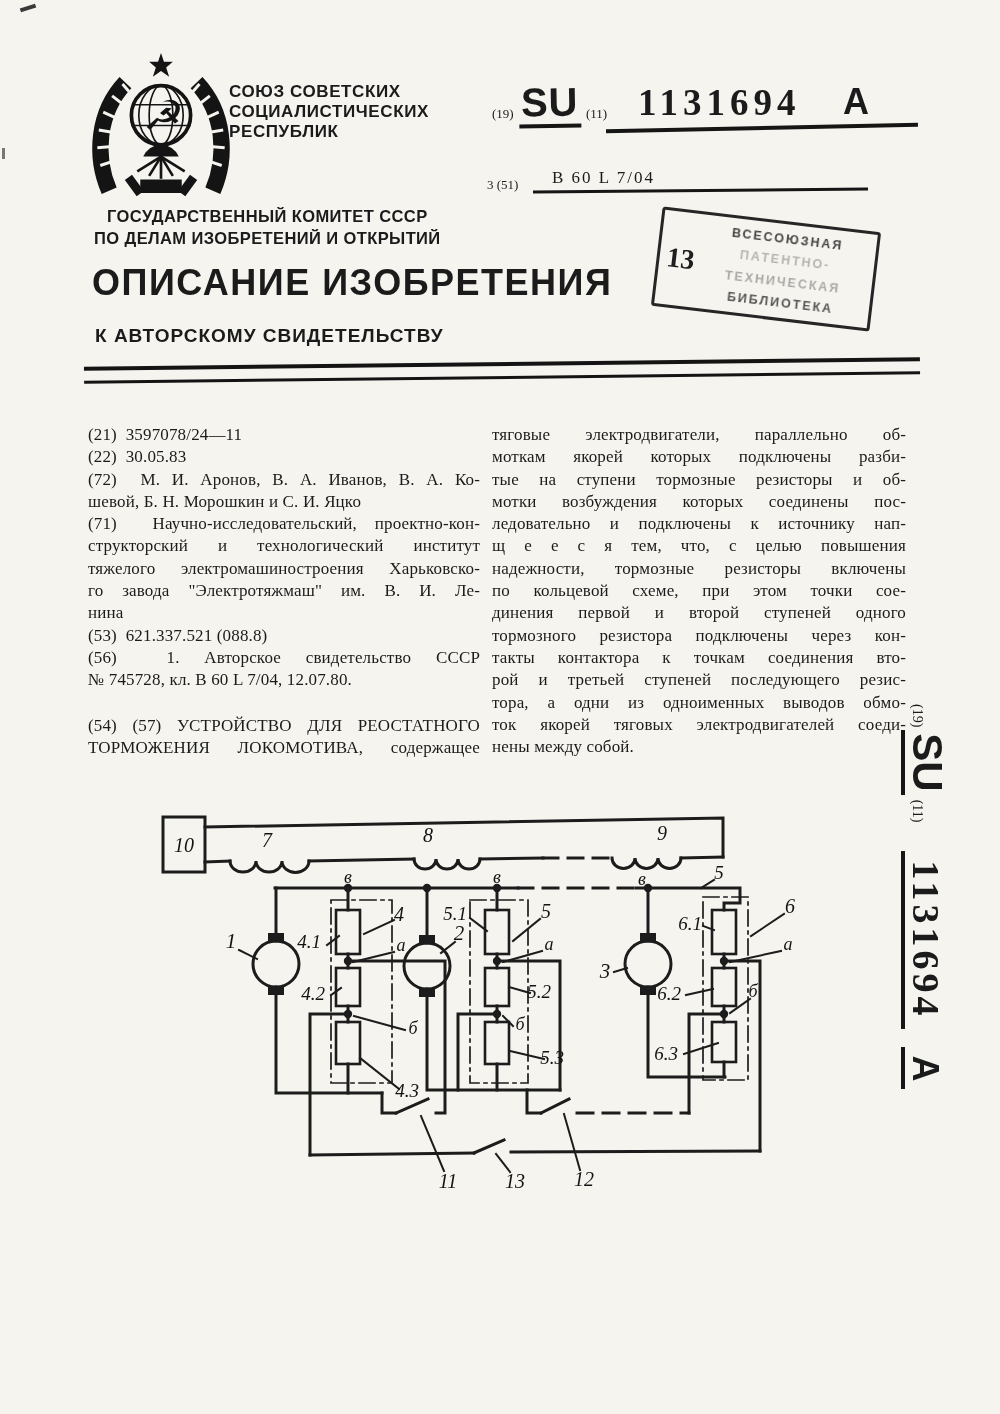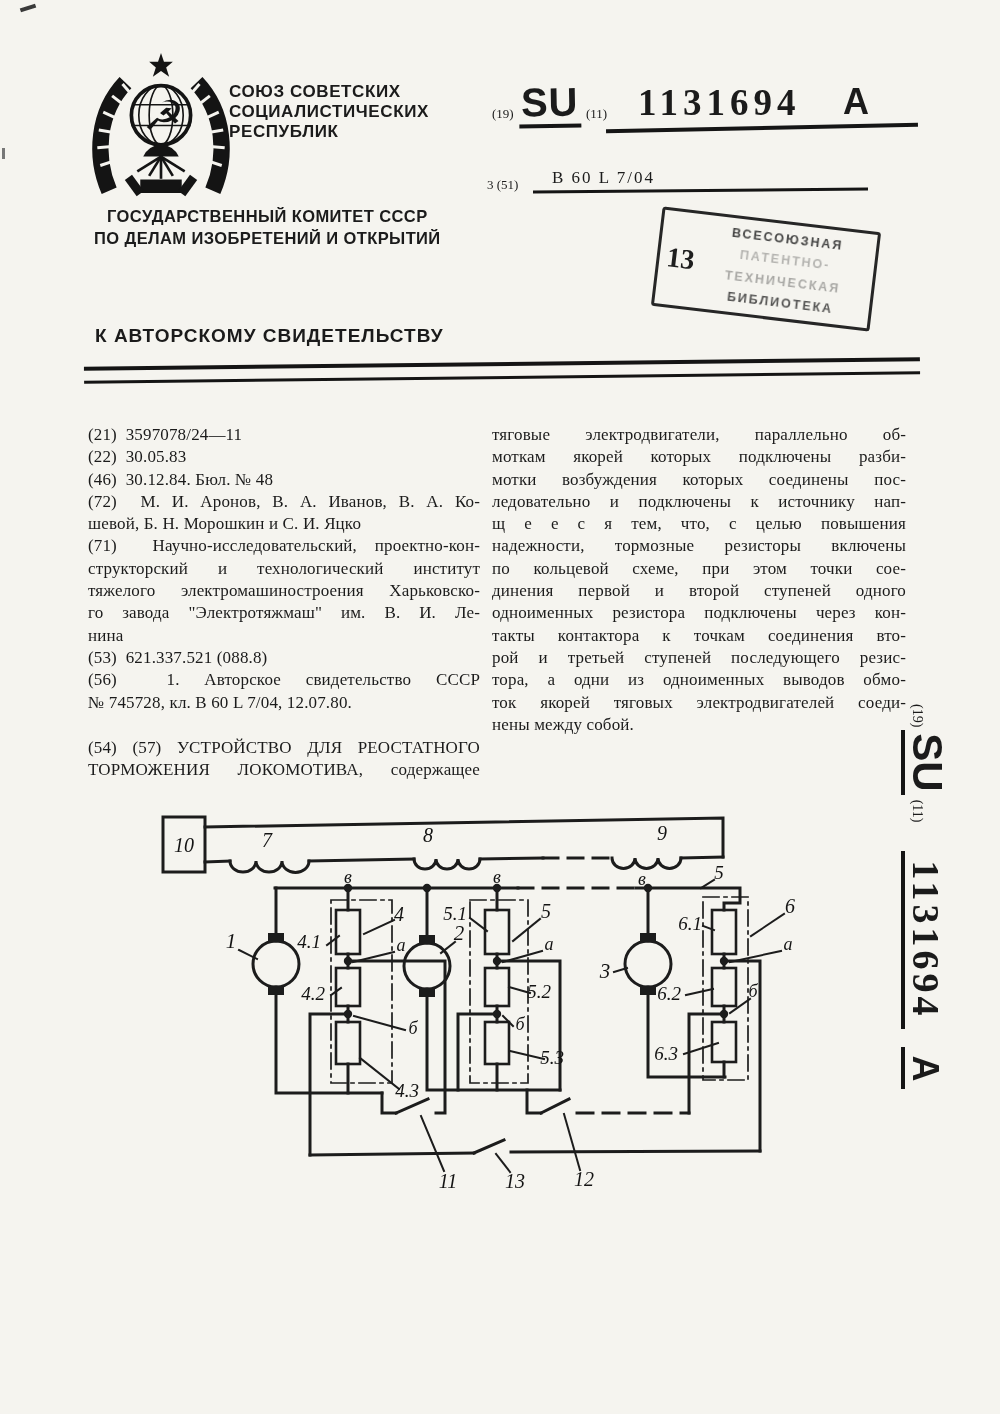--- a/index.html
+++ b/index.html
@@ -111,62 +111,63 @@
 
   <div class="abs code-sm" style="left:487px;top:177px;">3 (51)</div>
   <div class="abs ipc">B 60 L 7/04</div>
   <div class="abs uline" style="left:533px;top:189px;width:335px;height:3px;transform:rotate(-.5deg);"></div>
 
   <div class="abs committee">
     <div>ГОСУДАРСТВЕННЫЙ КОМИТЕТ СССР</div>
     <div>ПО ДЕЛАМ ИЗОБРЕТЕНИЙ И ОТКРЫТИЙ</div>
   </div>
 
+  <div class="abs doc-title">ОПИСАНИЕ ИЗОБРЕТЕНИЯ</div>
   <div class="abs doc-subtitle">К АВТОРСКОМУ СВИДЕТЕЛЬСТВУ</div>
 
   <div class="abs stamp">
     <div class="stamp-number">13</div>
     <div class="stamp-lines">
         <div class="stamp-line">ВСЕСОЮЗНАЯ</div>
         <div class="stamp-line">ПАТЕНТНО-</div>
         <div class="stamp-line">ТЕХНИЧЕСКАЯ</div>
         <div class="stamp-line">БИБЛИОТЕКА</div>
       </div>
   </div>
 
   <div class="abs rule"></div>
 
   <div class="abs col col-left">
       <div class="tl l">(21)&nbsp;&nbsp;3597078/24—11</div>
       <div class="tl l">(22)&nbsp;&nbsp;30.05.83</div>
-      <div class="tl l">(46)&nbsp;&nbsp;30.12.84. Бюл. № 48</div>
       <div class="tl j">(72)&nbsp;&nbsp;М. И. Аронов, В. А. Иванов, В. А. Ко-</div>
       <div class="tl l">шевой, Б. Н. Морошкин и С. И. Яцко</div>
       <div class="tl j">(71)&nbsp;&nbsp;Научно-исследовательский, проектно-кон-</div>
       <div class="tl j">структорский и технологический институт</div>
       <div class="tl j">тяжелого электромашиностроения Харьковско-</div>
       <div class="tl j">го завода "Электротяжмаш" им. В. И. Ле-</div>
       <div class="tl l">нина</div>
       <div class="tl l">(53)&nbsp;&nbsp;621.337.521 (088.8)</div>
       <div class="tl j">(56)&nbsp;&nbsp;1. Авторское свидетельство СССР</div>
       <div class="tl l">№ 745728, кл. В 60 L 7/04, 12.07.80.</div>
       <div class="tl gap"></div>
       <div class="tl j">(54) (57) УСТРОЙСТВО ДЛЯ РЕОСТАТНОГО</div>
       <div class="tl j">ТОРМОЖЕНИЯ ЛОКОМОТИВА, содержащее</div>
     </div>
   <div class="abs col col-right">
       <div class="tl j">тяговые электродвигатели, параллельно об-</div>
       <div class="tl j">моткам якорей которых подключены разби-</div>
+      <div class="tl j">тые на ступени тормозные резисторы и об-</div>
       <div class="tl j">мотки возбуждения которых соединены пос-</div>
       <div class="tl j">ледовательно и подключены к источнику нап-</div>
       <div class="tl j">щ е е с я тем, что, с целью повышения</div>
       <div class="tl j">надежности, тормозные резисторы включены</div>
       <div class="tl j">по кольцевой схеме, при этом точки сое-</div>
       <div class="tl j">динения первой и второй ступеней одного</div>
-      <div class="tl j">одноименных резистора подключены через кон-</div>
+      <div class="tl j">тормозного резистора подключены через кон-</div>
       <div class="tl j">такты контактора к точкам соединения вто-</div>
       <div class="tl j">рой и третьей ступеней последующего резис-</div>
       <div class="tl j">тора, а одни из одноименных выводов обмо-</div>
       <div class="tl j">ток якорей тяговых электродвигателей соеди-</div>
       <div class="tl l">нены между собой.</div>
     </div>
 
   <div class="abs sidebar">
     <span class="sb-code">(19)</span>
     <span class="sb-su">SU</span>

